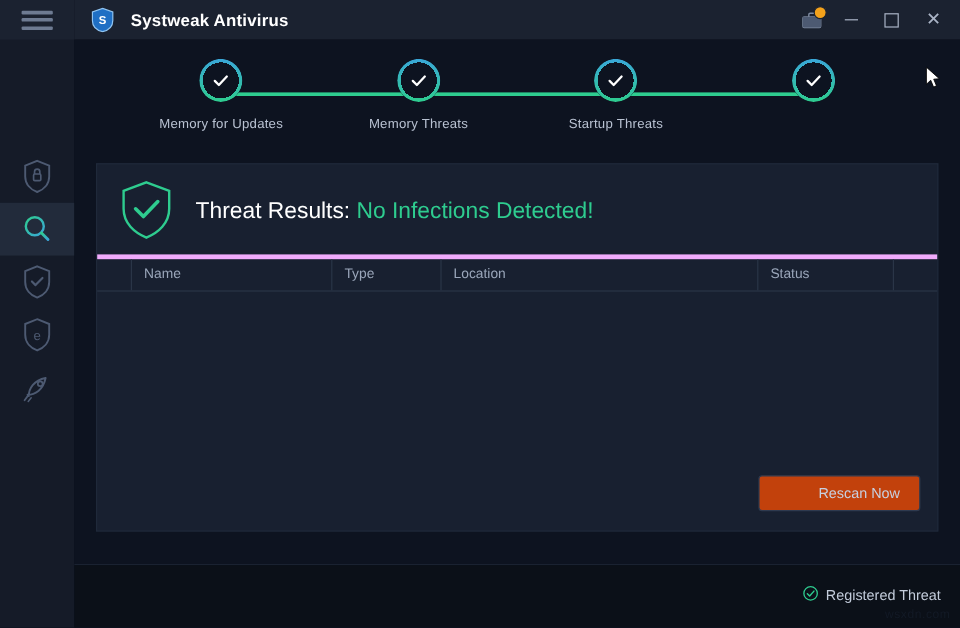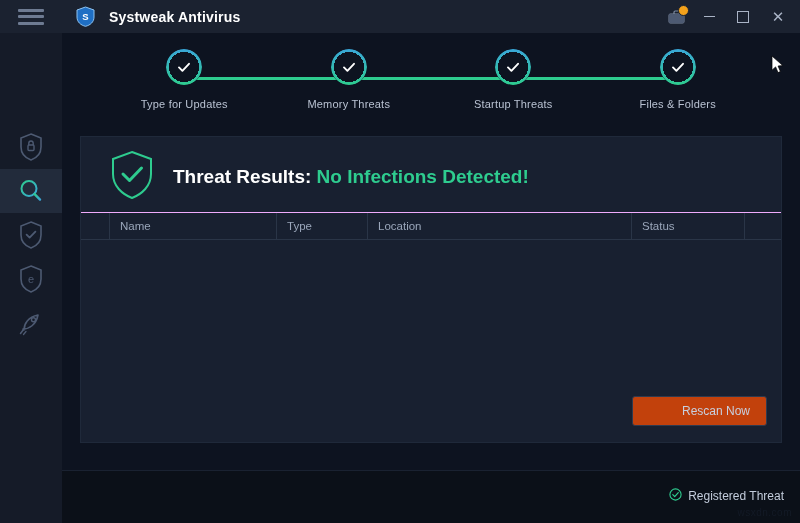--- a/index.html
+++ b/index.html
@@ -89,35 +89,35 @@
     margin-top:13px;font-size:11px;color:#b9c2d2;letter-spacing:.2px;
   }
 
   
   .panel{
     position:absolute;left:18px;top:103px;width:702px;height:307px;
     background:#182030;
     border:1px solid #1f293a;
     box-sizing:border-box;
   }
-  .res-head{display:flex;align-items:center;padding:18px 0 0 28px;height:62px;box-sizing:border-box;font-weight:bold;}
+  .res-head{display:flex;align-items:center;padding:18px 0 0 18px;height:62px;box-sizing:border-box;}
   .res-shield{flex:0 0 auto;}
   .res-text{margin-left:18px;}
   .res-title{font-size:19px;line-height:22px;}
   .res-title .lbl{color:#ffffff;}
   .res-title .val{color:#2ecc8f;}
   .res-meta{margin-top:9px;display:flex;font-size:11.5px;color:#9aa6ba;}
   .meta-1{width:196px;}
   .meta-2{}
 
   
   .table{margin:13px 0 0 0;}
   .thead{
     display:flex;height:26px;align-items:center;
-    border-top:1px solid #f0abfc;border-bottom:1px solid #2a3547;
+    border-top:4px solid #f0abfc;border-bottom:1px solid #2a3547;
     font-size:11.5px;color:#9aa6ba;
   }
   .th{height:26px;display:flex;align-items:center;padding-left:10px;box-sizing:border-box;
       border-right:1px solid #2a3547;}
   .th.c0{width:29px;padding-left:0;}
   .th.c1{width:167px;}
   .th.c2{width:91px;}
   .th.c3{width:264px;}
   .th.c4{width:113px;}
   .th.c5{width:36px;border-right:none;}
@@ -265,21 +265,21 @@
     <div class="stepper">
       <div class="track"></div>
       <div class="steps">
 
         <div class="step">
           <div class="circle">
             <svg class="tick" width="18" height="18" viewBox="0 0 18 18">
               <path d="M4 9.4 L7.4 12.8 L14 5.8" fill="none" stroke="#ffffff" stroke-width="1.9" stroke-linecap="round" stroke-linejoin="round"></path>
             </svg>
           </div>
-          <div class="step-label">Type for Updates</div>
+          <div class="step-label">Memory for Updates</div>
         </div>
 
         <div class="step">
           <div class="circle">
             <svg class="tick" width="18" height="18" viewBox="0 0 18 18">
               <path d="M4 9.4 L7.4 12.8 L14 5.8" fill="none" stroke="#ffffff" stroke-width="1.9" stroke-linecap="round" stroke-linejoin="round"></path>
             </svg>
           </div>
           <div class="step-label">Memory Threats</div>
         </div>
@@ -292,21 +292,20 @@
           </div>
           <div class="step-label">Startup Threats</div>
         </div>
 
         <div class="step">
           <div class="circle">
             <svg class="tick" width="18" height="18" viewBox="0 0 18 18">
               <path d="M4 9.4 L7.4 12.8 L14 5.8" fill="none" stroke="#ffffff" stroke-width="1.9" stroke-linecap="round" stroke-linejoin="round"></path>
             </svg>
           </div>
-          <div class="step-label">Files &amp; Folders</div>
         </div>
 
       </div>
     </div>
 
     <div class="panel">
 
       <div class="res-head">
         <span class="res-shield">
           <svg width="46" height="52" viewBox="0 0 46 52">

